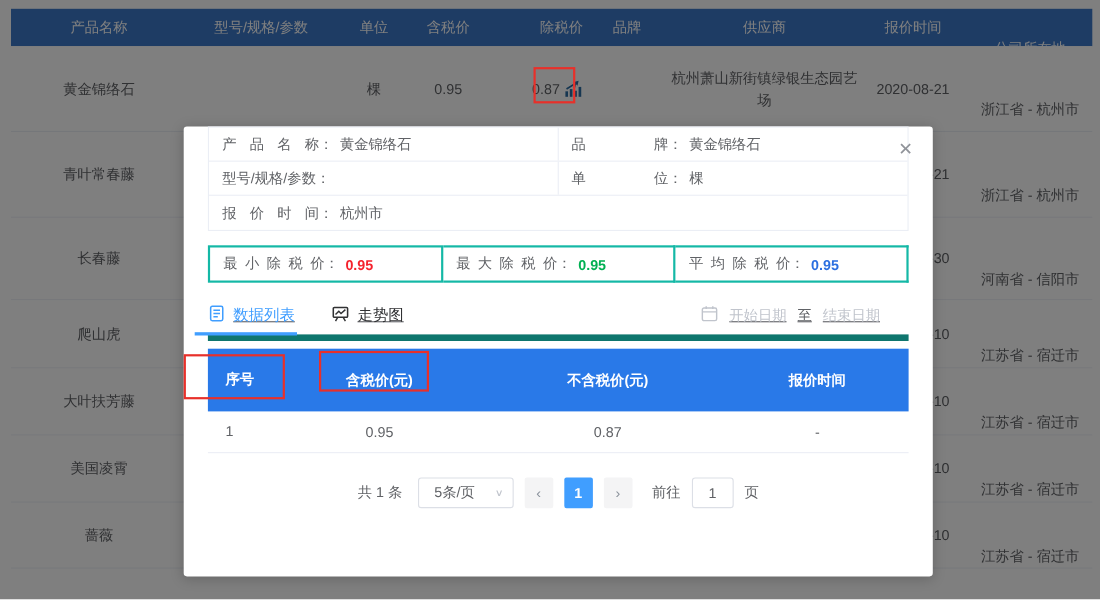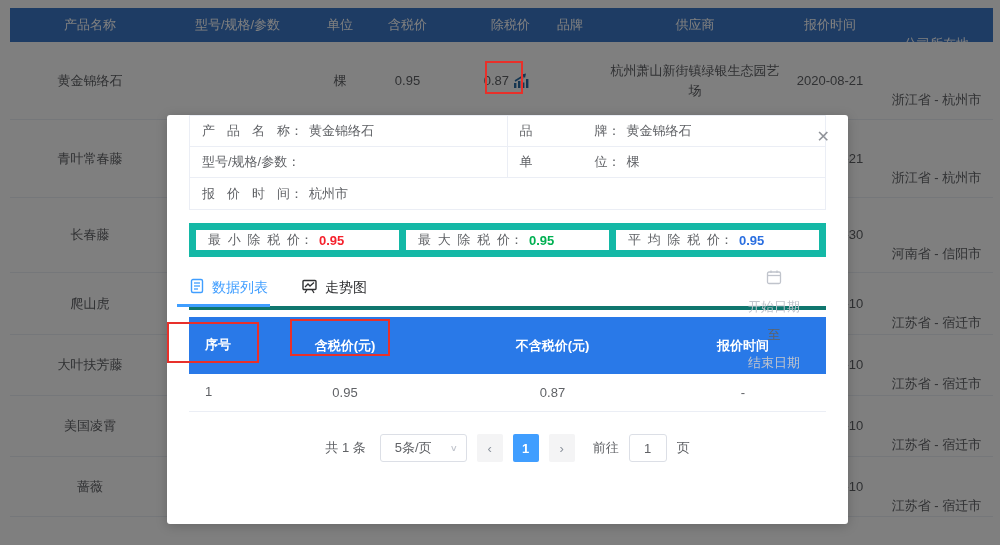--- a/index.html
+++ b/index.html
@@ -63,42 +63,42 @@
   .i-cell.bordered { border-right:1px solid #ebeef5; }
   .i-cell.full { width:100%; }
   .lbl { display:inline-block; width:88px; text-align:justify; text-align-last:justify; color:#606266; }
   .lbl.nojust { text-align-last:auto; width:auto; }
   .colon { margin:0 6px 0 0; }
   .val { color:#606266; }
 
   .m-stats { display:flex; margin:13px 22px 0; }
   .s-cell {
     flex:1; display:flex; align-items:center; height:34px;
-    border:7px solid #14b8a6; padding-left:12px;
+    border:2px solid #14b8a6; padding-left:12px;
   }
   .s-cell + .s-cell { border-left:none; }
   .s-lbl { display:inline-block; width:92px; text-align:justify; text-align-last:justify; }
   .s-val { margin-left:6px; font-weight:bold; }
   .s-red   .s-val{ color:#f5222d; }
   .s-green .s-val{ color:#00b052; }
   .s-blue  .s-val{ color:#2b6fe0; }
 
   .m-tabs {
-    display:flex; margin:12px 22px 0;
-    height:41px; border-bottom:4px solid #0f766e;
+    display:flex; align-items:center; margin:12px 22px 0;
+    height:41px; border-bottom:6px solid #0f766e;text-decoration:underline;
   }
   .tab { display:flex; align-items:center; gap:7px; font-size:14px; cursor:pointer;
          height:100%; position:relative; }
   .tab-active { color:#409eff; }
   .tab-active::after{
     content:""; position:absolute; left:-12px; right:-2px; bottom:-1px;
     height:3px; background:#409eff;
   }
   .tab-plain { color:#303133; margin-left:33px; }
-  .date-filter { margin-left:auto; display:flex; align-items:center; gap:10px; padding-right:26px;flex-direction:column; }
+  .date-filter { margin-left:auto; display:flex; align-items:center; gap:10px; padding-right:26px; }
   .ph { color:#c0c4cc; font-size:13px; cursor:text; }
   .to-lbl { color:#606266; }
 
   .m-table { margin:7px 22px 0; }
   .mt-head {
     display:flex; align-items:center; background:#2979e8; color:#ffffff;
     font-weight:bold; height:57px; font-size:13px;
   }
   .mt-row { display:flex; align-items:center; height:38px; border-bottom:1px solid #ebeef5; color:#606266; }
   .mc-idx { width:56px; padding-left:16px; line-height:1.6; }

